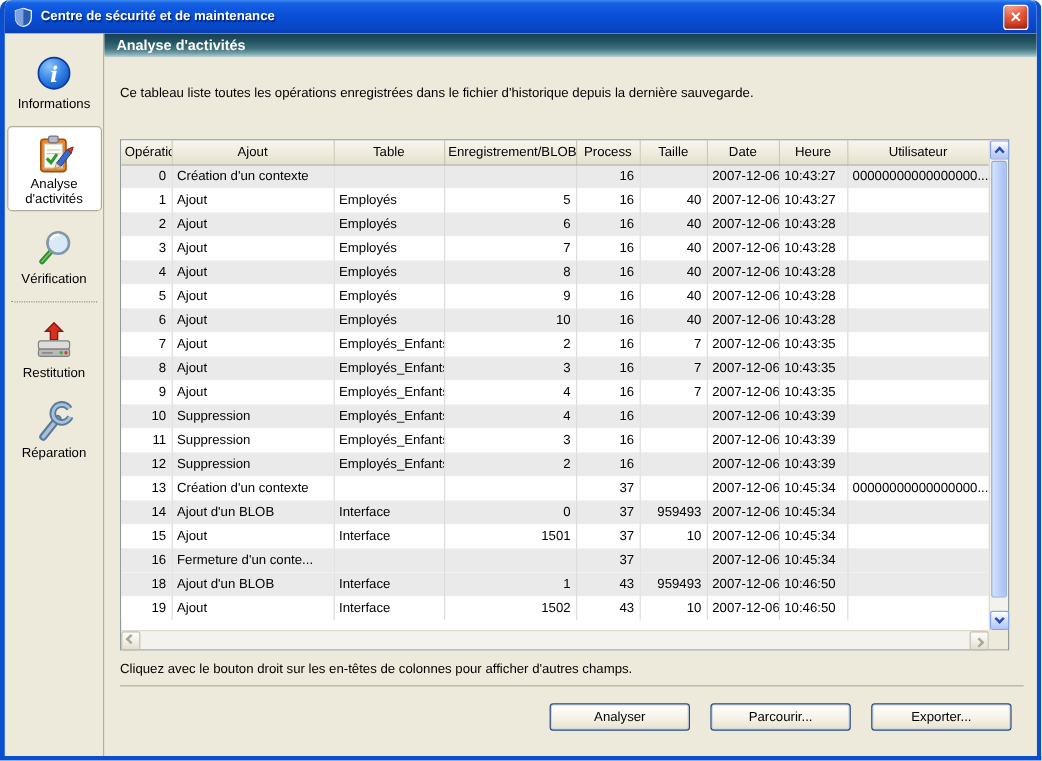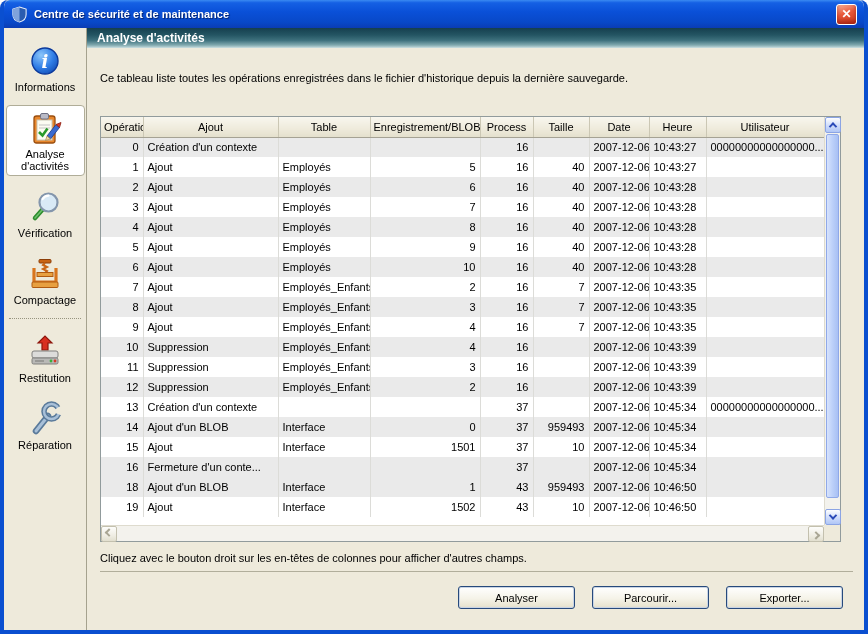--- a/index.html
+++ b/index.html
@@ -158,32 +158,20 @@
             <span class="sb-icon">
               <svg width="34" height="34" viewBox="0 0 34 34">
     <line x1="7" y1="28" x2="15" y2="19" stroke="#2e8c2e" stroke-width="4.5" stroke-linecap="round"></line>
     <line x1="7" y1="28" x2="15" y2="19" stroke="#6cc06c" stroke-width="1.5" stroke-linecap="round"></line>
     <circle cx="20.5" cy="12.5" r="9" fill="#d9eaf6" stroke="#8496ac" stroke-width="2.2"></circle>
     <path d="M14.5 9 a8 8 0 0 1 6 -3.4" stroke="#ffffff" stroke-width="2.2" fill="none" stroke-linecap="round"></path>
   </svg>
             </span>
             <span class="sb-label">Vérification</span>
           </div>
-          <div class="sb-item">
-            <span class="sb-icon">
-              <svg width="36" height="36" viewBox="0 0 36 36">
-    <rect x="12" y="3.5" width="12" height="3.5" rx="1" fill="#c86414" stroke="#8c3e08"></rect>
-    <path d="M18 7 l-2 2 l4 2 l-4 2 l4 2 l-2 2" stroke="#c86414" stroke-width="2" fill="none"></path>
-    <rect x="10" y="16.5" width="16" height="4" fill="#e8a040" stroke="#b05a10"></rect>
-    <path d="M7 12 v14 h22 v-14" fill="none" stroke="#d8751e" stroke-width="3.2"></path>
-    <rect x="5" y="26" width="26" height="5.5" rx="1" fill="#e8a040" stroke="#b05a10"></rect>
-  </svg>
-            </span>
-            <span class="sb-label">Compactage</span>
-          </div>
           <div class="sb-sep"></div>
           <div class="sb-item">
             <span class="sb-icon">
               <svg width="36" height="36" viewBox="0 0 36 36">
     <polygon points="15,16 15,9 11,9 18,2 25,9 21,9 21,16" fill="#d83020" stroke="#8c160c" stroke-width="1.2"></polygon>
     <rect x="5" y="17" width="26" height="7" rx="2" fill="#dcdcda" stroke="#80807e"></rect>
     <rect x="5" y="24" width="26" height="6" rx="1.5" fill="#b9b9b7" stroke="#80807e"></rect>
     <circle cx="24" cy="27" r="1.4" fill="#39b039"></circle>
     <circle cx="28" cy="27" r="1.4" fill="#d83a28"></circle>
     <line x1="8" y1="27" x2="17" y2="27" stroke="#8a8a88" stroke-width="1.4"></line>

